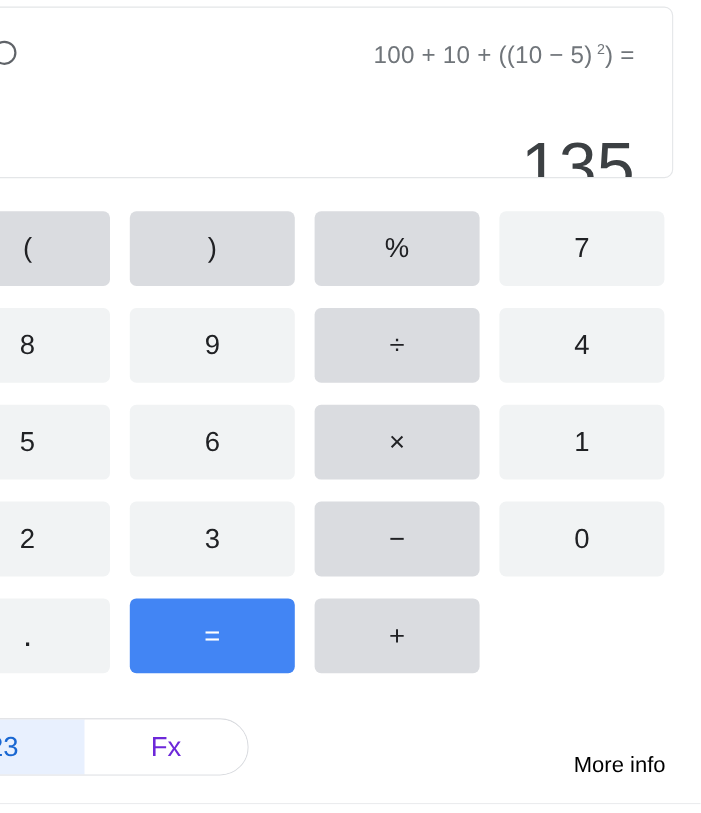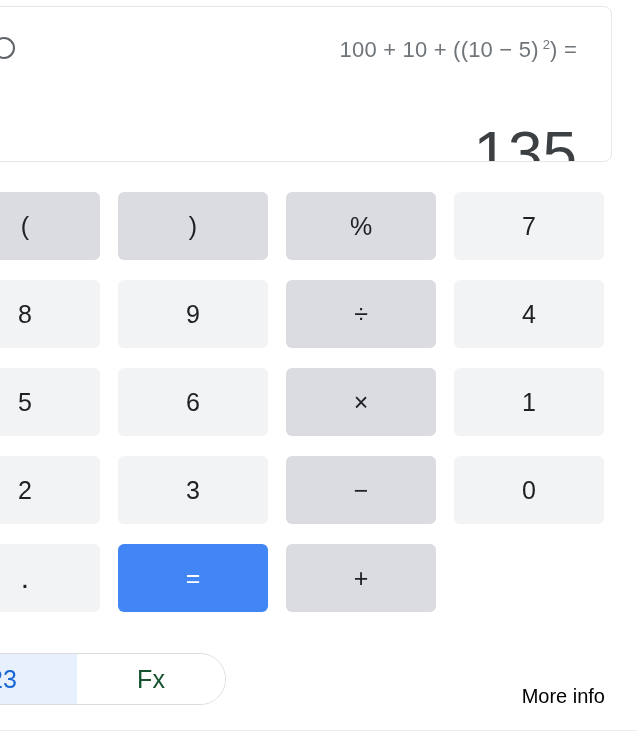--- a/index.html
+++ b/index.html
@@ -125,21 +125,21 @@
     overflow: hidden;
     background: #ffffff;
     box-sizing: border-box;
   }
   .mode-seg {
     width: 148px;
     display: flex;
     align-items: center;
     justify-content: center;
     font-size: 25px;
-    color: #14532d;
+    color: #6d28d9;
     background: #ffffff;
     cursor: pointer;
     user-select: none;
   }
   .mode-seg.selected {
     background: #e8f0fe;
     color: #1967d2;
   }
 
   .more-info {

